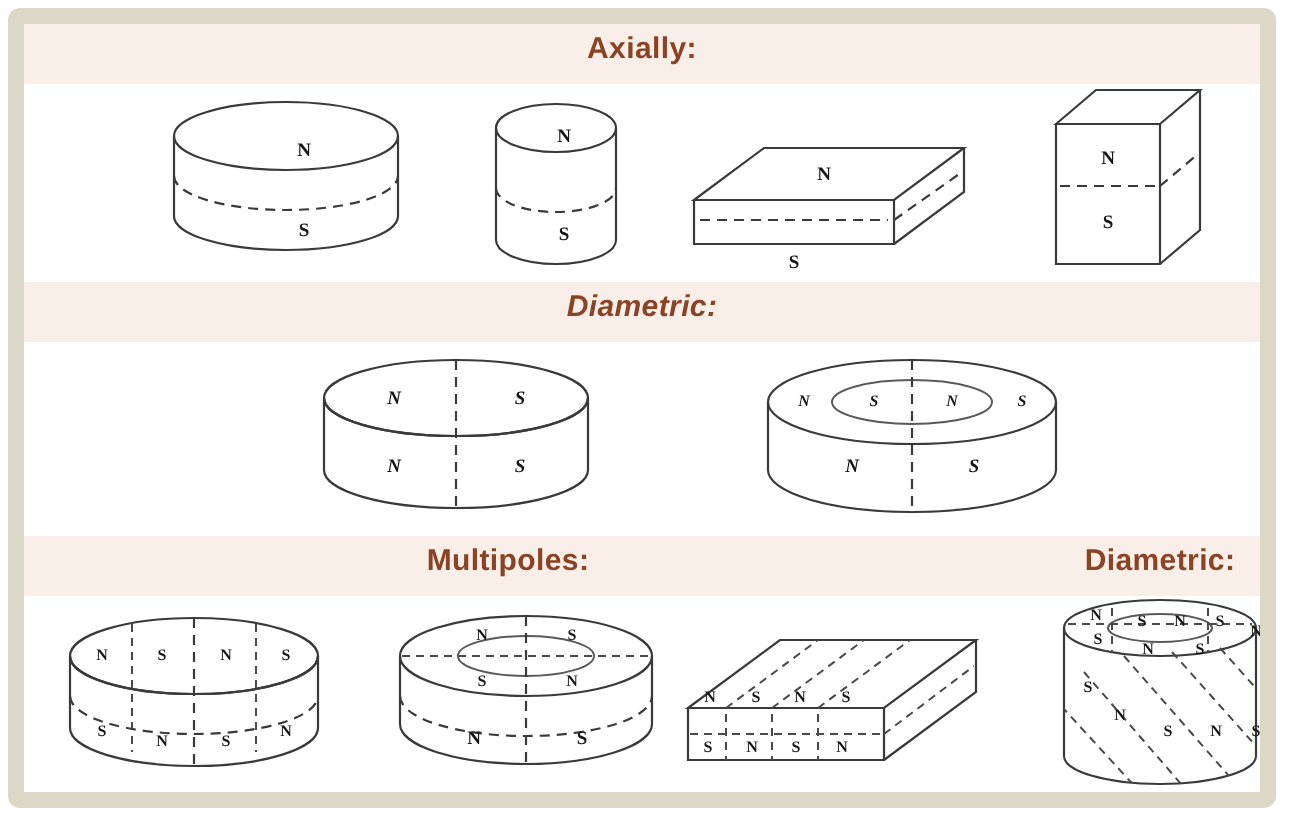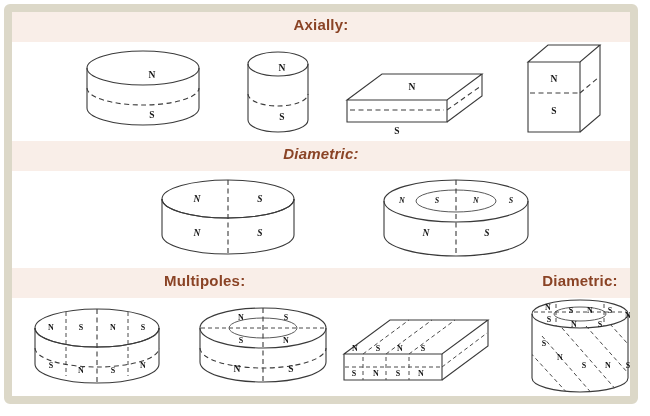--- a/index.html
+++ b/index.html
@@ -133,21 +133,21 @@
         <text class="pole-sm" x="131" y="22">S</text>
         <text class="pole" x="46" y="55">N</text>
         <text class="pole" x="107" y="55">S</text>
       </svg>
     </div>
   </div>
 
   <div class="sec" style="top:256px;height:128px;">
 
     <div class="band" style="top:0px;">
-      <div class="title" style="left:152px;width:180px;text-align:left;">Multipoles:</div>
+      <div class="title" style="left:152px;width:180px;text-align:center;">Multipoles:</div>
       <div class="title" style="left:498px;width:140px;text-align:center;">Diametric:</div>
     </div>
 
     <div class="fig" style="left:20px;top:38px;">
       <svg width="140" height="90" viewBox="0 0 140 90">
         <ellipse class="ln" cx="65" cy="22" rx="62" ry="19"></ellipse>
         <path class="ln" d="M3,22 L3,58 A62,19 0 0 0 127,58 L127,22"></path>
         <path class="ln" d="M3,22 A62,19 0 0 0 127,22"></path>
         <path class="dsh" d="M65,3 L65,77"></path>
         <path class="dsh-s" d="M34,6 L34,70"></path>

